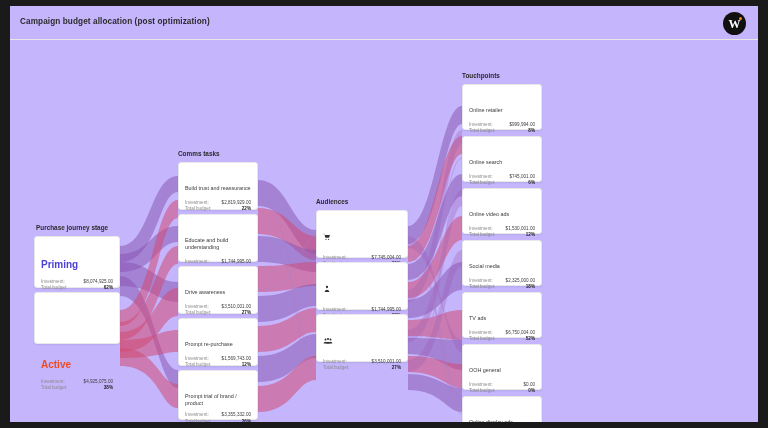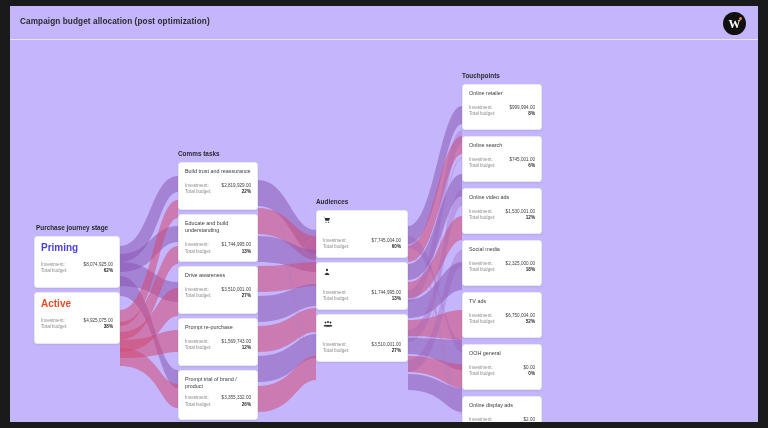--- a/index.html
+++ b/index.html
@@ -49,21 +49,21 @@
   .col-title {
     position: absolute;
     font-size: 6.4px; font-weight: bold; color: #2b2b2b;
   }
   .card {
     position: absolute;
     background: #ffffff;
     border: 1px solid #e9e9e9;
     border-radius: 3px;
     box-shadow: 0 1px 2px rgba(0,0,0,.07);
-    padding: 5px 6px;
+    padding: 22px 6px;
   }
   .card-label {
     font-size: 5.4px; color: #3b3b3b; line-height: 1.35;
     min-height: 7px;
   }
   .card-big {
     font-size: 10px; font-weight: bold; line-height: 1.1;
     margin-bottom: 1px;
   }
   .stat-row {
@@ -154,21 +154,21 @@
         <span class="k">Investment:</span>
         <span class="v">$8,074,925.00</span>
       </div>
       <div class="stat-row pct">
         <span class="k">Total budget:</span>
         <span class="v">62%</span>
       </div>
     </div>
 
     <div class="card" style="left:24px; top:252px; width:86px; height:52px;">
-      <div class="card-big" style="color:#ef4b23;">Active</div>
+      <div class="card-big" style="color:#ef4b23;margin-top:44px;">Active</div>
       <div class="spacer"></div>
       <div class="stat-row">
         <span class="k">Investment:</span>
         <span class="v">$4,925,075.00</span>
       </div>
       <div class="stat-row pct">
         <span class="k">Total budget:</span>
         <span class="v">38%</span>
       </div>
     </div>

